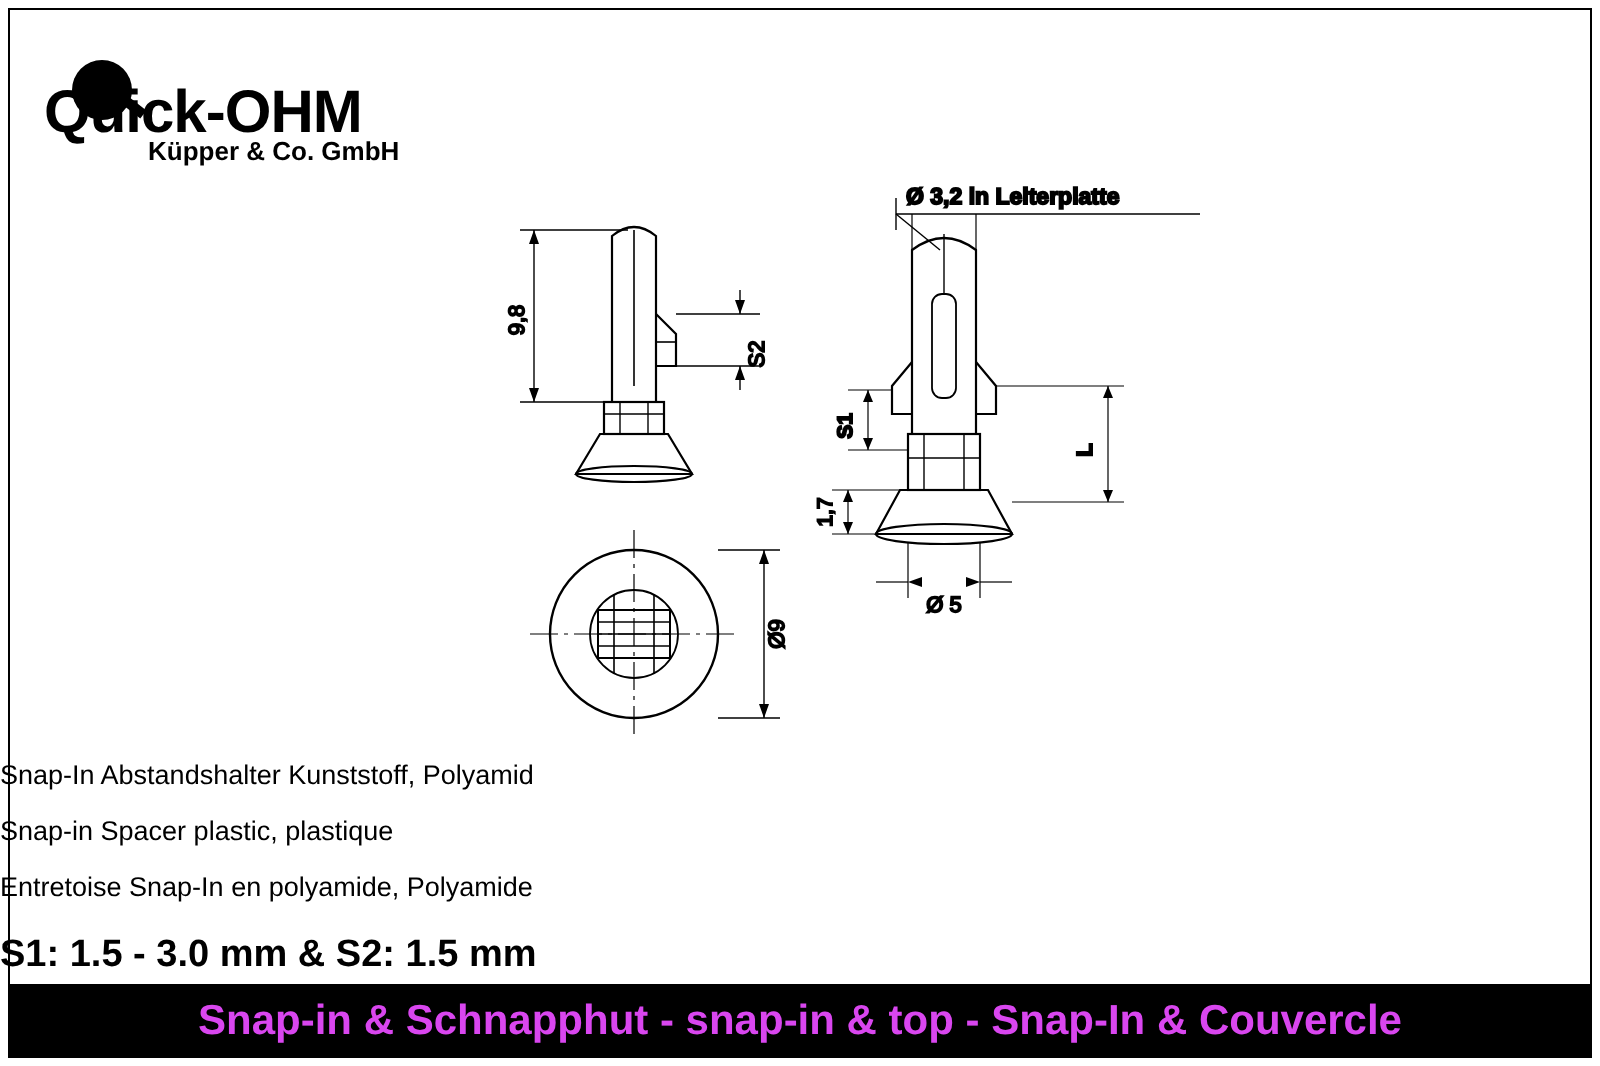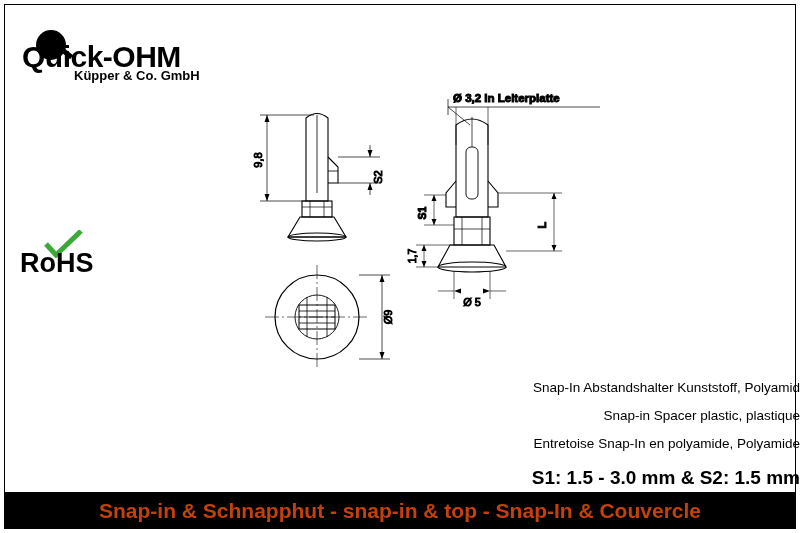--- a/index.html
+++ b/index.html
@@ -108,51 +108,50 @@
     top: 85px;
     width: 430px;
     height: 290px;
   }
   
   #captions {
     position: absolute;
     left: 0;
     top: 380px;
     width: 800px;
-    text-align: right;
+    text-align: left;
   }
   .cap-line {
     font-size: 13.5px;
     color: #000;
     margin-bottom: 13px;
     font-family: "Liberation Sans", sans-serif;
   }
   #spec-line {
     font-size: 19px;
     font-weight: bold;
     color: #000;
     margin-top: 16px;
     font-family: "Liberation Sans", sans-serif;
-    margin-left: 20px;
   }
   
   #bottom-bar {
     position: absolute;
     left: 4px;
     top: 492px;
     width: 792px;
     height: 37px;
     background: #000;
     display: flex;
     align-items: center;
     justify-content: center;
     box-sizing: border-box;
   }
   #bottom-bar-text {
-    color: #c2410c;
+    color: #d946ef;
     font-size: 21px;
     font-weight: bold;
     white-space: nowrap;
     font-family: "Liberation Sans", sans-serif;
   }
   svg text {
     font-family: "Liberation Sans", sans-serif;
   }
 </style>
 </head>
@@ -162,26 +161,20 @@
 
   <div id="frame"></div>
 
   <div id="logo">
     <div id="logo-dot"></div>
     <div id="logo-slash"></div>
     <div id="logo-title">Quick-OHM</div>
     <div id="logo-sub">Küpper &amp; Co. GmbH</div>
   </div>
 
-  <div id="rohs">
-    <svg id="rohs-check" viewBox="0 0 40 28">
-      <path d="M2,14 L12,25 L37,1" fill="none" stroke="#3aa935" stroke-width="5" stroke-linecap="butt"></path>
-    </svg>
-    <div id="rohs-text">RoHS</div>
-  </div>
 
   <svg id="drawing" viewBox="0 0 430 290">
     <g stroke="#000" fill="none" stroke-width="1" shape-rendering="geometricPrecision">
 
       <line x1="50" y1="30" x2="104" y2="30" stroke-width="0.7"></line>
       <line x1="50" y1="116" x2="96" y2="116" stroke-width="0.7"></line>
       <line x1="57" y1="30" x2="57" y2="116" stroke-width="0.7"></line>
       <path d="M57,30 l-2.5,7 l5,0 z" fill="#000" stroke="none"></path>
       <path d="M57,116 l-2.5,-7 l5,0 z" fill="#000" stroke="none"></path>
       <text x="52" y="75" font-size="11" fill="#000" transform="rotate(-90 52,75)" text-anchor="middle">9,8</text>

